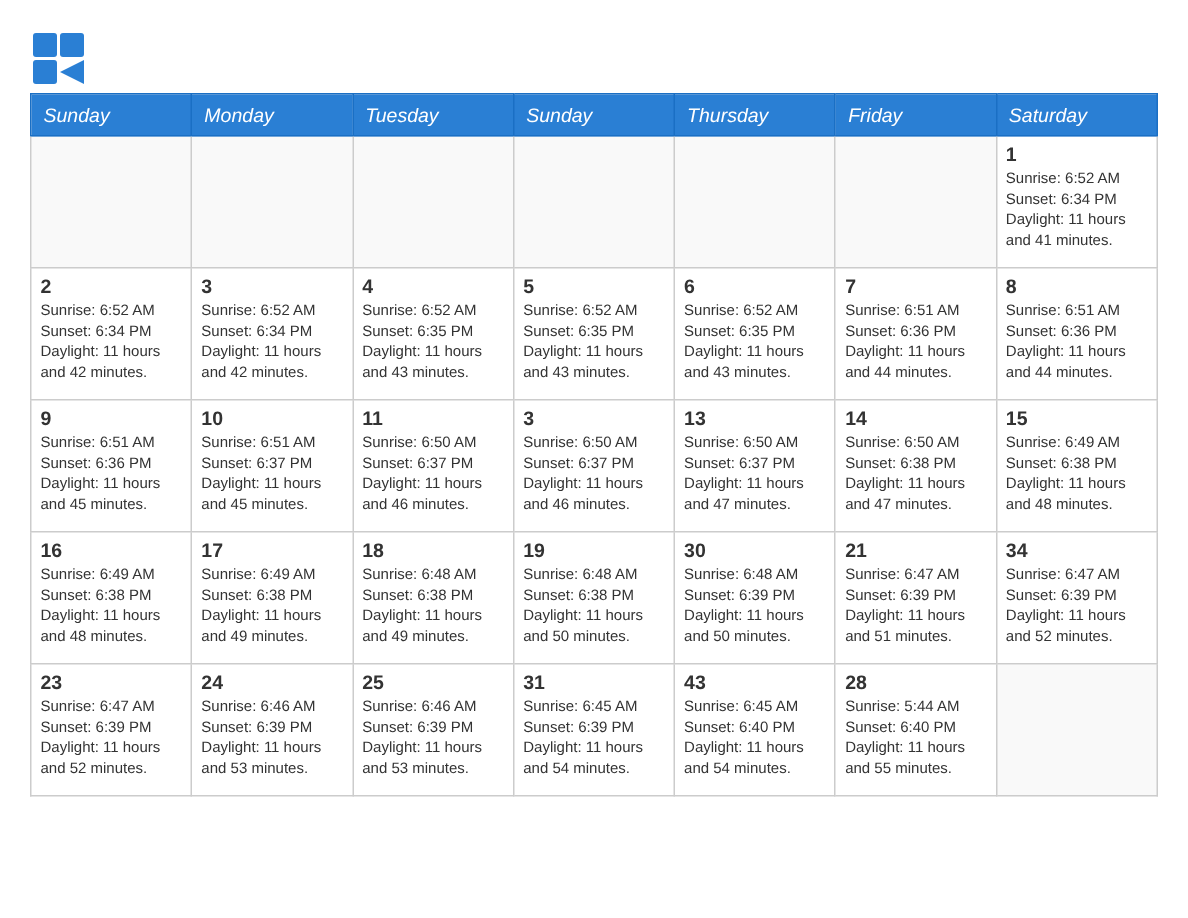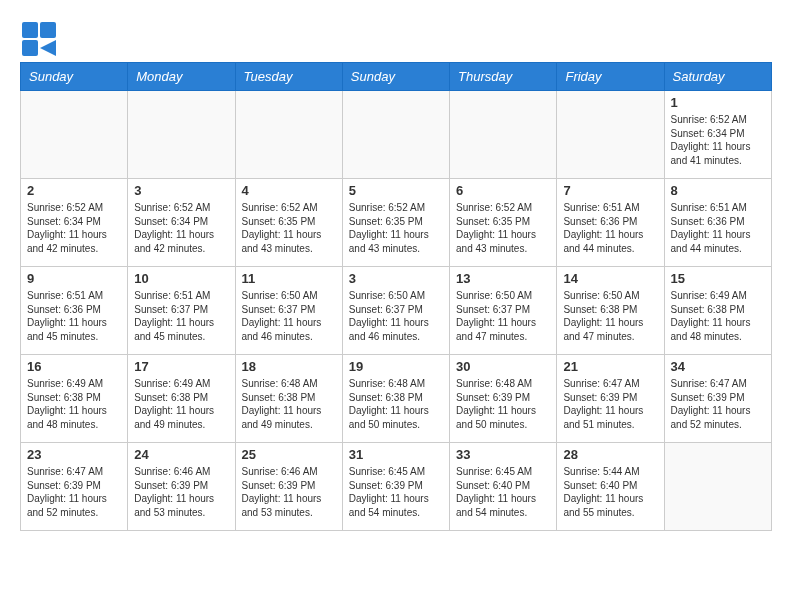--- a/index.html
+++ b/index.html
@@ -306,21 +306,21 @@
 and 53 minutes.</div>
         </td>
         <td>
           <span class="day-number">31</span>
           <div class="day-info" style="white-space: pre-line;">Sunrise: 6:45 AM
 Sunset: 6:39 PM
 Daylight: 11 hours
 and 54 minutes.</div>
         </td>
         <td>
-          <span class="day-number">33</span>
+          <span class="day-number">43</span>
           <div class="day-info" style="white-space: pre-line;">Sunrise: 6:45 AM
 Sunset: 6:40 PM
 Daylight: 11 hours
 and 54 minutes.</div>
         </td>
         <td>
           <span class="day-number">28</span>
           <div class="day-info" style="white-space: pre-line;">Sunrise: 5:44 AM
 Sunset: 6:40 PM
 Daylight: 11 hours

